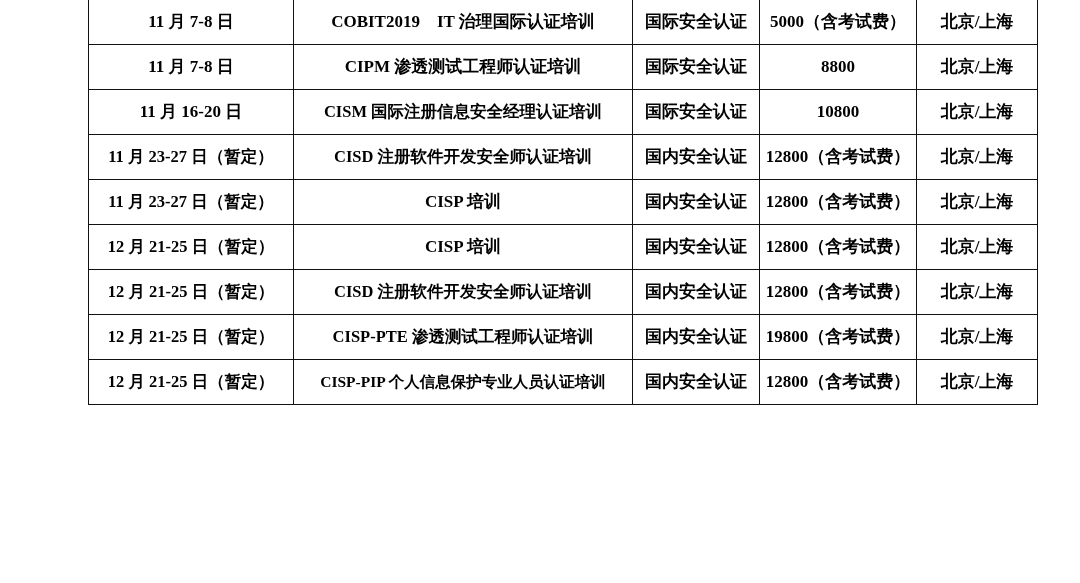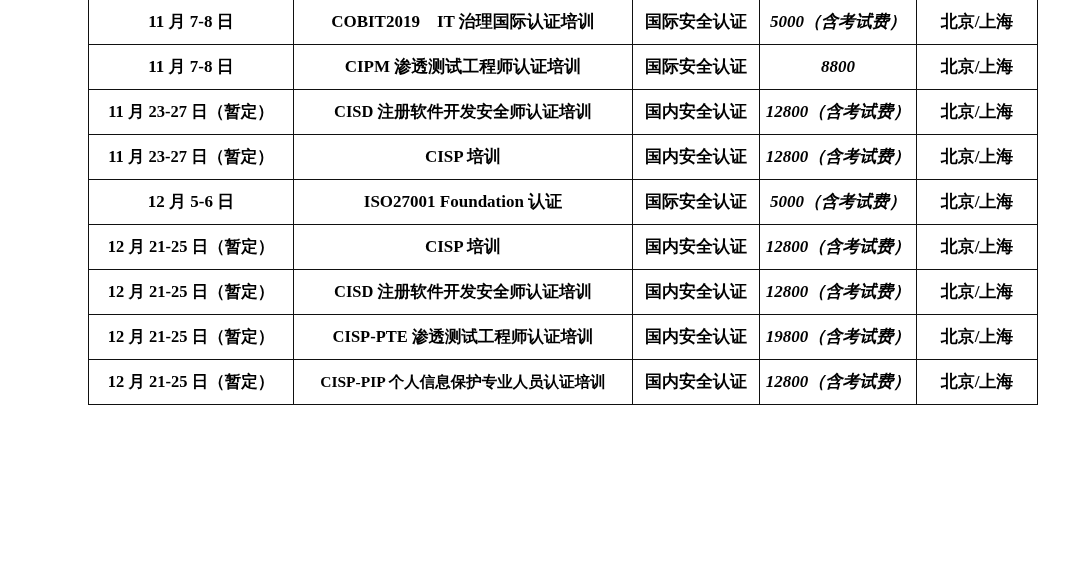--- a/index.html
+++ b/index.html
@@ -35,21 +35,21 @@
     font-weight: bold;
     color: #000000;
     font-size: 17px;
     line-height: 1.1;
     white-space: nowrap;
     overflow: hidden;
   }
   .col-date   { width: 196px; font-size: 17.5px; }
   .col-course { width: 330px; font-size: 17.5px; }
   .col-type   { width: 118px; font-size: 17px; }
-  .col-price  { width: 148px; font-size: 17px; font-style: italic; }
+  .col-price  { width: 148px; font-size: 17px; }
   .col-city   { width: 112px; font-size: 17px; }
 
   .col-date.small   { font-size: 16.5px; }
   .col-course.small { font-size: 16.5px; }
   .col-course.xsmall{ font-size: 15.5px; }
 </style>
 </head>
 <body>
 
 <div class="sheet">
@@ -66,45 +66,45 @@
 
       <tr>
         <td class="col-date">11 月 7-8 日</td>
         <td class="col-course">CIPM 渗透测试工程师认证培训</td>
         <td class="col-type">国际安全认证</td>
         <td class="col-price">8800</td>
         <td class="col-city">北京/上海</td>
       </tr>
 
 
+      <tr>
+        <td class="col-date">11 月 16-20 日</td>
+        <td class="col-course small">CISM 国际注册信息安全经理认证培训</td>
+        <td class="col-type">国际安全认证</td>
+        <td class="col-price">10800</td>
+        <td class="col-city">北京/上海</td>
+      </tr>
 
       <tr>
         <td class="col-date small">11 月 23-27 日（暂定）</td>
         <td class="col-course small">CISD 注册软件开发安全师认证培训</td>
         <td class="col-type">国内安全认证</td>
         <td class="col-price">12800（含考试费）</td>
         <td class="col-city">北京/上海</td>
       </tr>
 
       <tr>
         <td class="col-date small">11 月 23-27 日（暂定）</td>
         <td class="col-course">CISP 培训</td>
         <td class="col-type">国内安全认证</td>
         <td class="col-price">12800（含考试费）</td>
         <td class="col-city">北京/上海</td>
       </tr>
 
 
-      <tr>
-        <td class="col-date">12 月 5-6 日</td>
-        <td class="col-course">ISO27001 Foundation 认证</td>
-        <td class="col-type">国际安全认证</td>
-        <td class="col-price">5000（含考试费）</td>
-        <td class="col-city">北京/上海</td>
-      </tr>
 
 
       <tr>
         <td class="col-date small">12 月 21-25 日（暂定）</td>
         <td class="col-course">CISP 培训</td>
         <td class="col-type">国内安全认证</td>
         <td class="col-price">12800（含考试费）</td>
         <td class="col-city">北京/上海</td>
       </tr>
 

